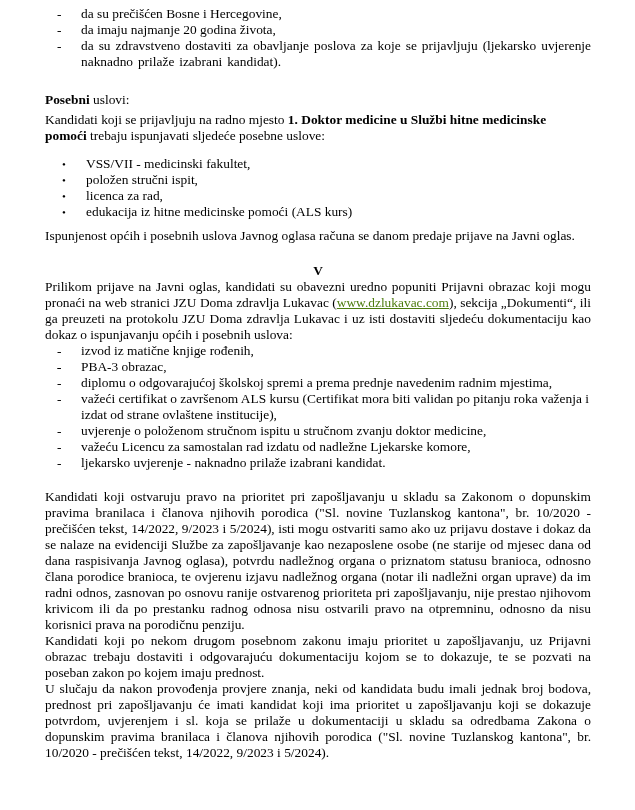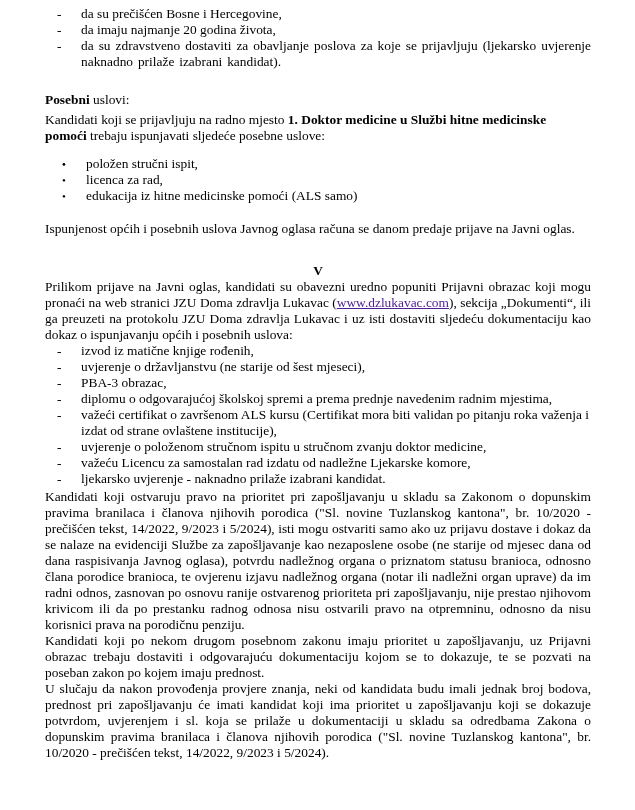--- a/index.html
+++ b/index.html
@@ -73,21 +73,21 @@
       top: 0;
       width: 24px;
       font-size: 11px;
     }
     b { font-weight: bold; }
     .center {
       text-align: center;
       font-weight: bold;
     }
     a.link {
-      color: #4c1d95;
+      color: #4d7c0f;
       text-decoration: underline;
     }
   </style>
 </head>
 <body>
 
 <div class="page">
 
   <ul class="dash dash-list-top" style="top:6px;">
     <li>
@@ -108,53 +108,53 @@
     <b>Posebni</b><span> uslovi:</span>
   </div>
 
   <div class="block" style="top:112px;">
     <span>Kandidati koji se prijavljuju na radno mjesto </span><b>1. Doktor medicine u Službi hitne medicinske pomoći</b><span> trebaju ispunjavati sljedeće posebne uslove:</span>
   </div>
 
   <ul class="bullet" style="position:absolute; left:62px; top:156px; width:520px;">
     <li>
       <span class="mark">•</span>
+      <span>VSS/VII - medicinski fakultet,</span>
     </li>
     <li>
       <span class="mark">•</span>
       <span>položen stručni ispit,</span>
     </li>
     <li>
       <span class="mark">•</span>
       <span>licenca za rad,</span>
     </li>
     <li>
       <span class="mark">•</span>
-      <span>edukacija iz hitne medicinske pomoći (ALS samo)</span>
+      <span>edukacija iz hitne medicinske pomoći (ALS kurs)</span>
     </li>
   </ul>
 
-  <div class="block" style="top:221px;">
+  <div class="block" style="top:228px;">
     <span>Ispunjenost općih i posebnih uslova Javnog oglasa računa se danom predaje prijave na Javni oglas.</span>
   </div>
 
   <div class="block center" style="top:263px;">V</div>
 
   <div class="block just" style="top:279px;">
     <span>Prilikom prijave na Javni oglas, kandidati su obavezni uredno popuniti Prijavni obrazac koji mogu pronaći na web stranici JZU Doma zdravlja Lukavac (</span><a class="link">www.dzlukavac.com</a><span>), sekcija „Dokumenti“, ili ga preuzeti na protokolu JZU Doma zdravlja Lukavac i uz isti dostaviti sljedeću dokumentaciju kao dokaz o ispunjavanju općih i posebnih uslova:</span>
   </div>
 
   <ul class="dash dash-list-top" style="top:343px; left:57px; width:534px;">
     <li>
       <span class="mark">-</span>
       <span>izvod iz matične knjige rođenih,</span>
     </li>
     <li>
       <span class="mark">-</span>
-      <span>uvjerenje o državljanstvu (ne starije od šest mjeseci),</span>
     </li>
     <li>
       <span class="mark">-</span>
       <span>PBA-3 obrazac,</span>
     </li>
     <li>
       <span class="mark">-</span>
       <span>diplomu o odgovarajućoj školskoj spremi a prema prednje navedenim radnim mjestima,</span>
     </li>
     <li>

